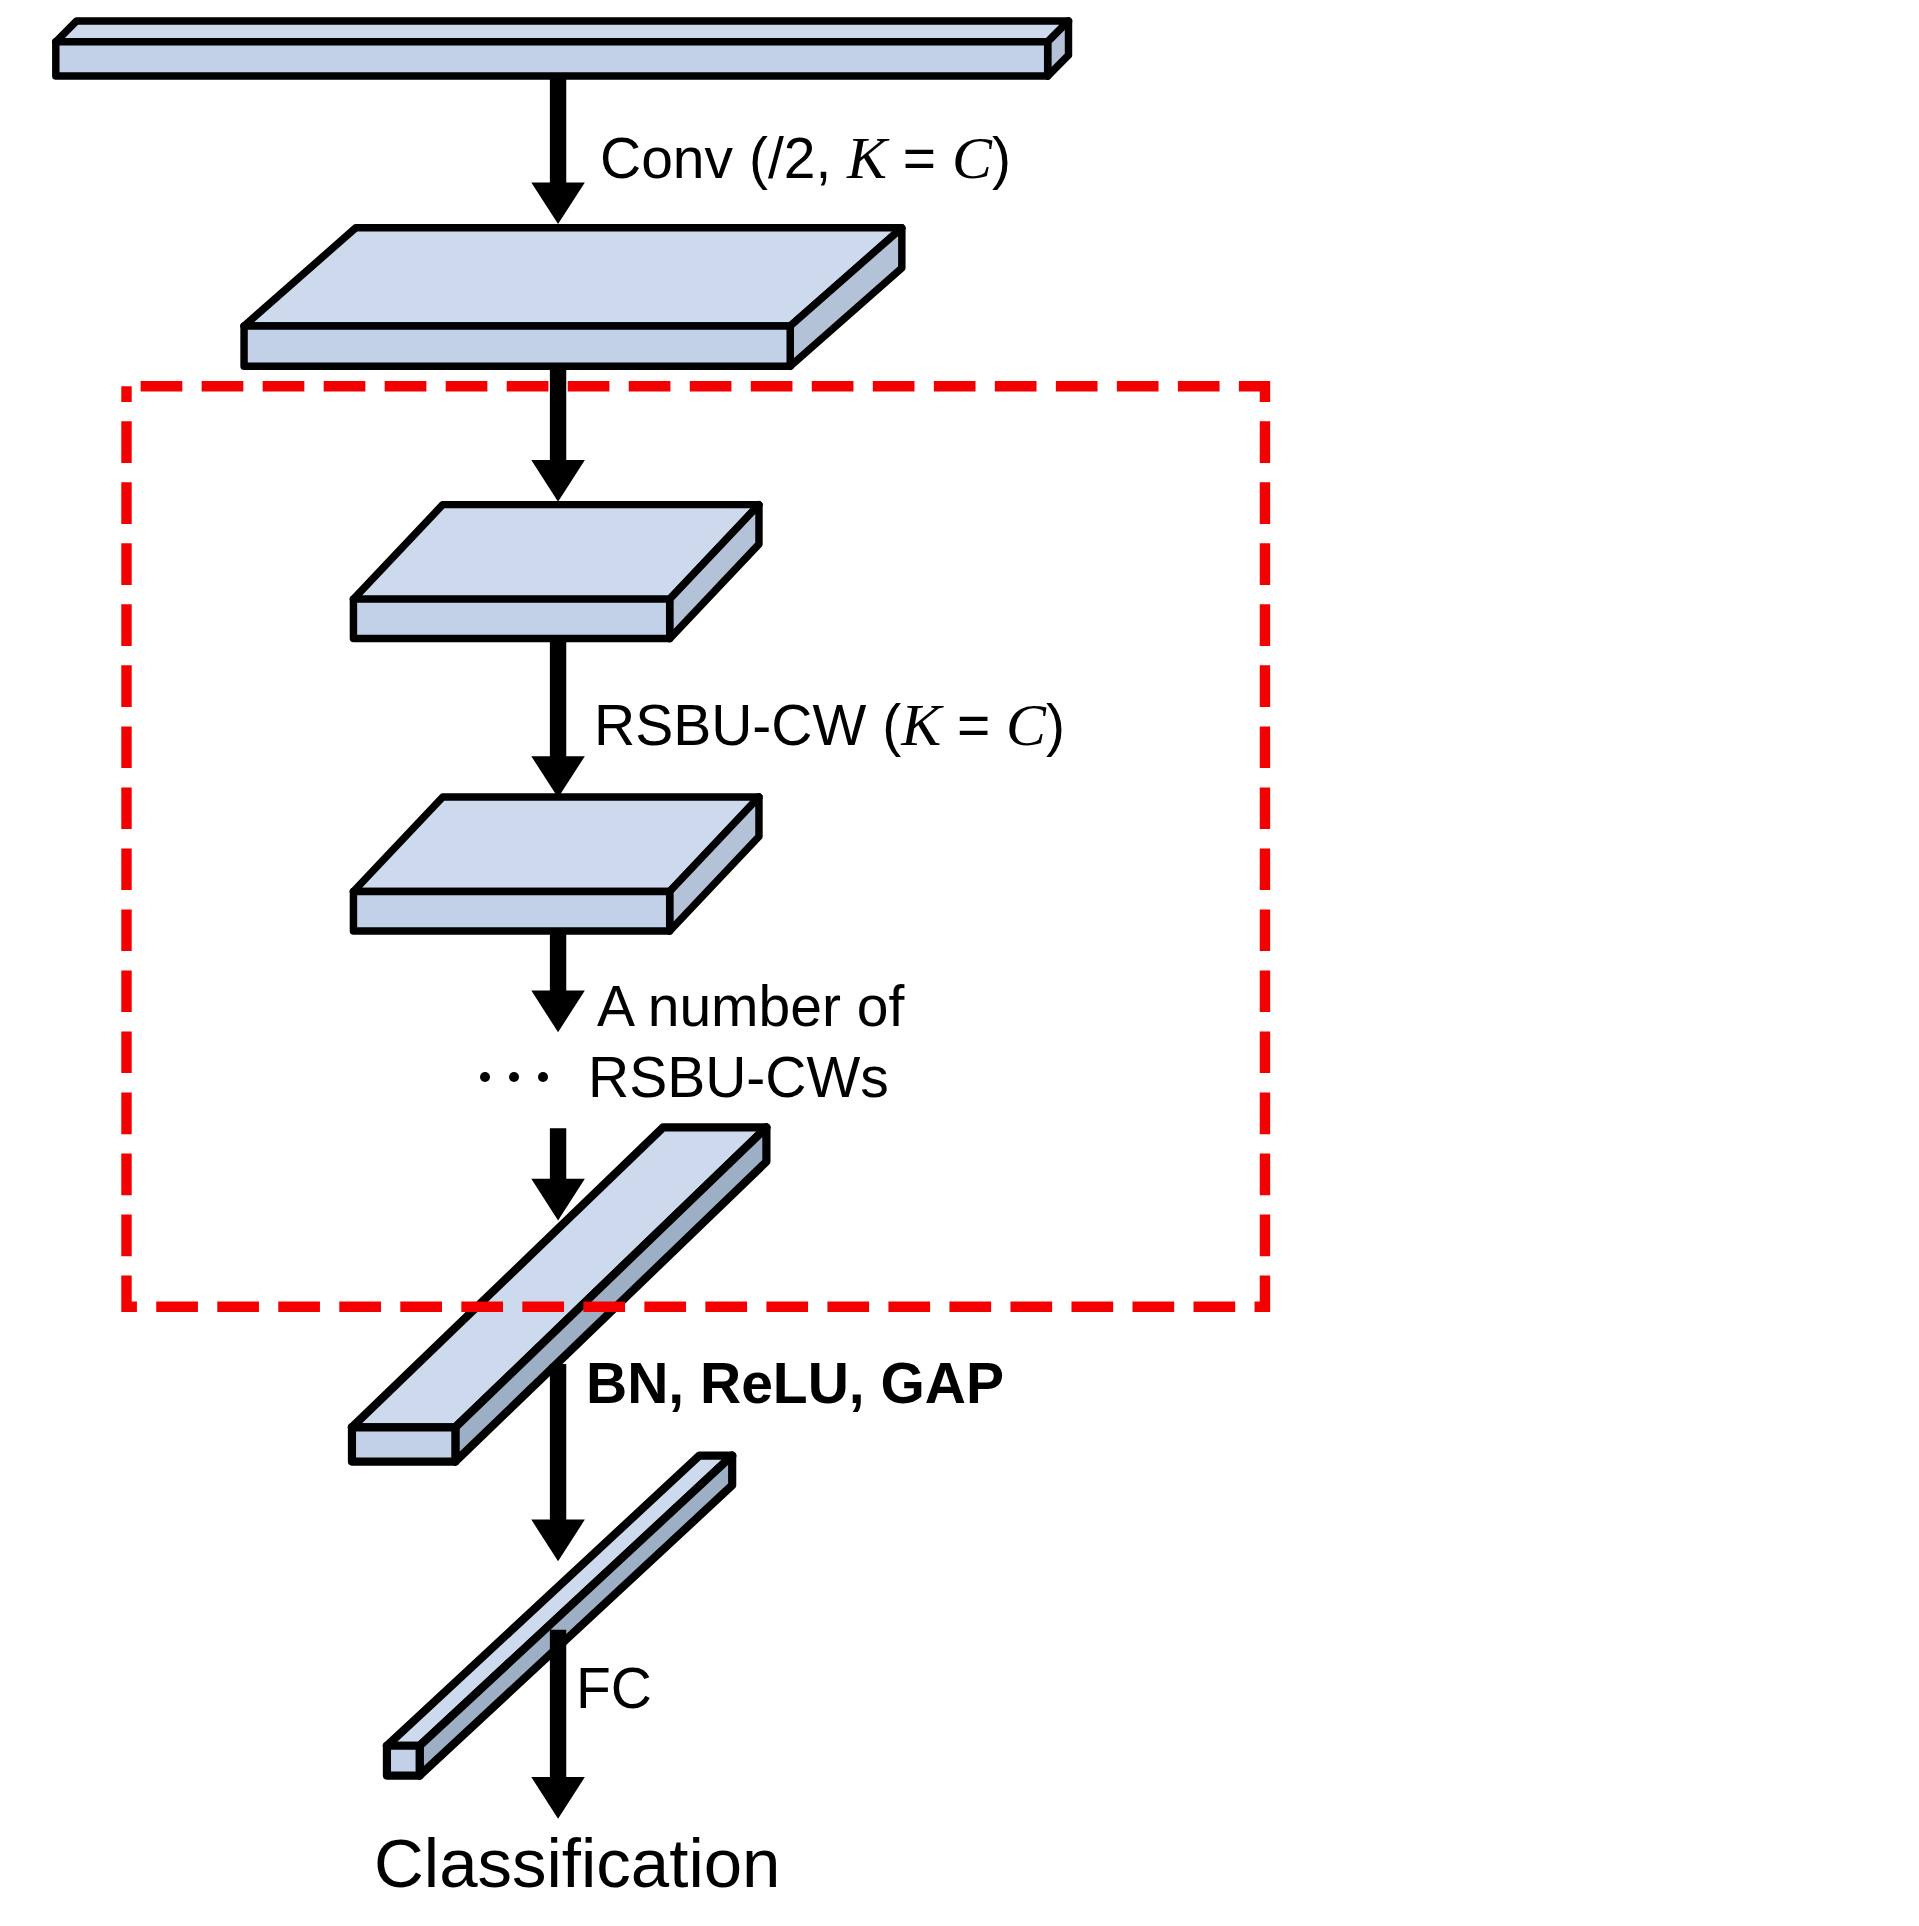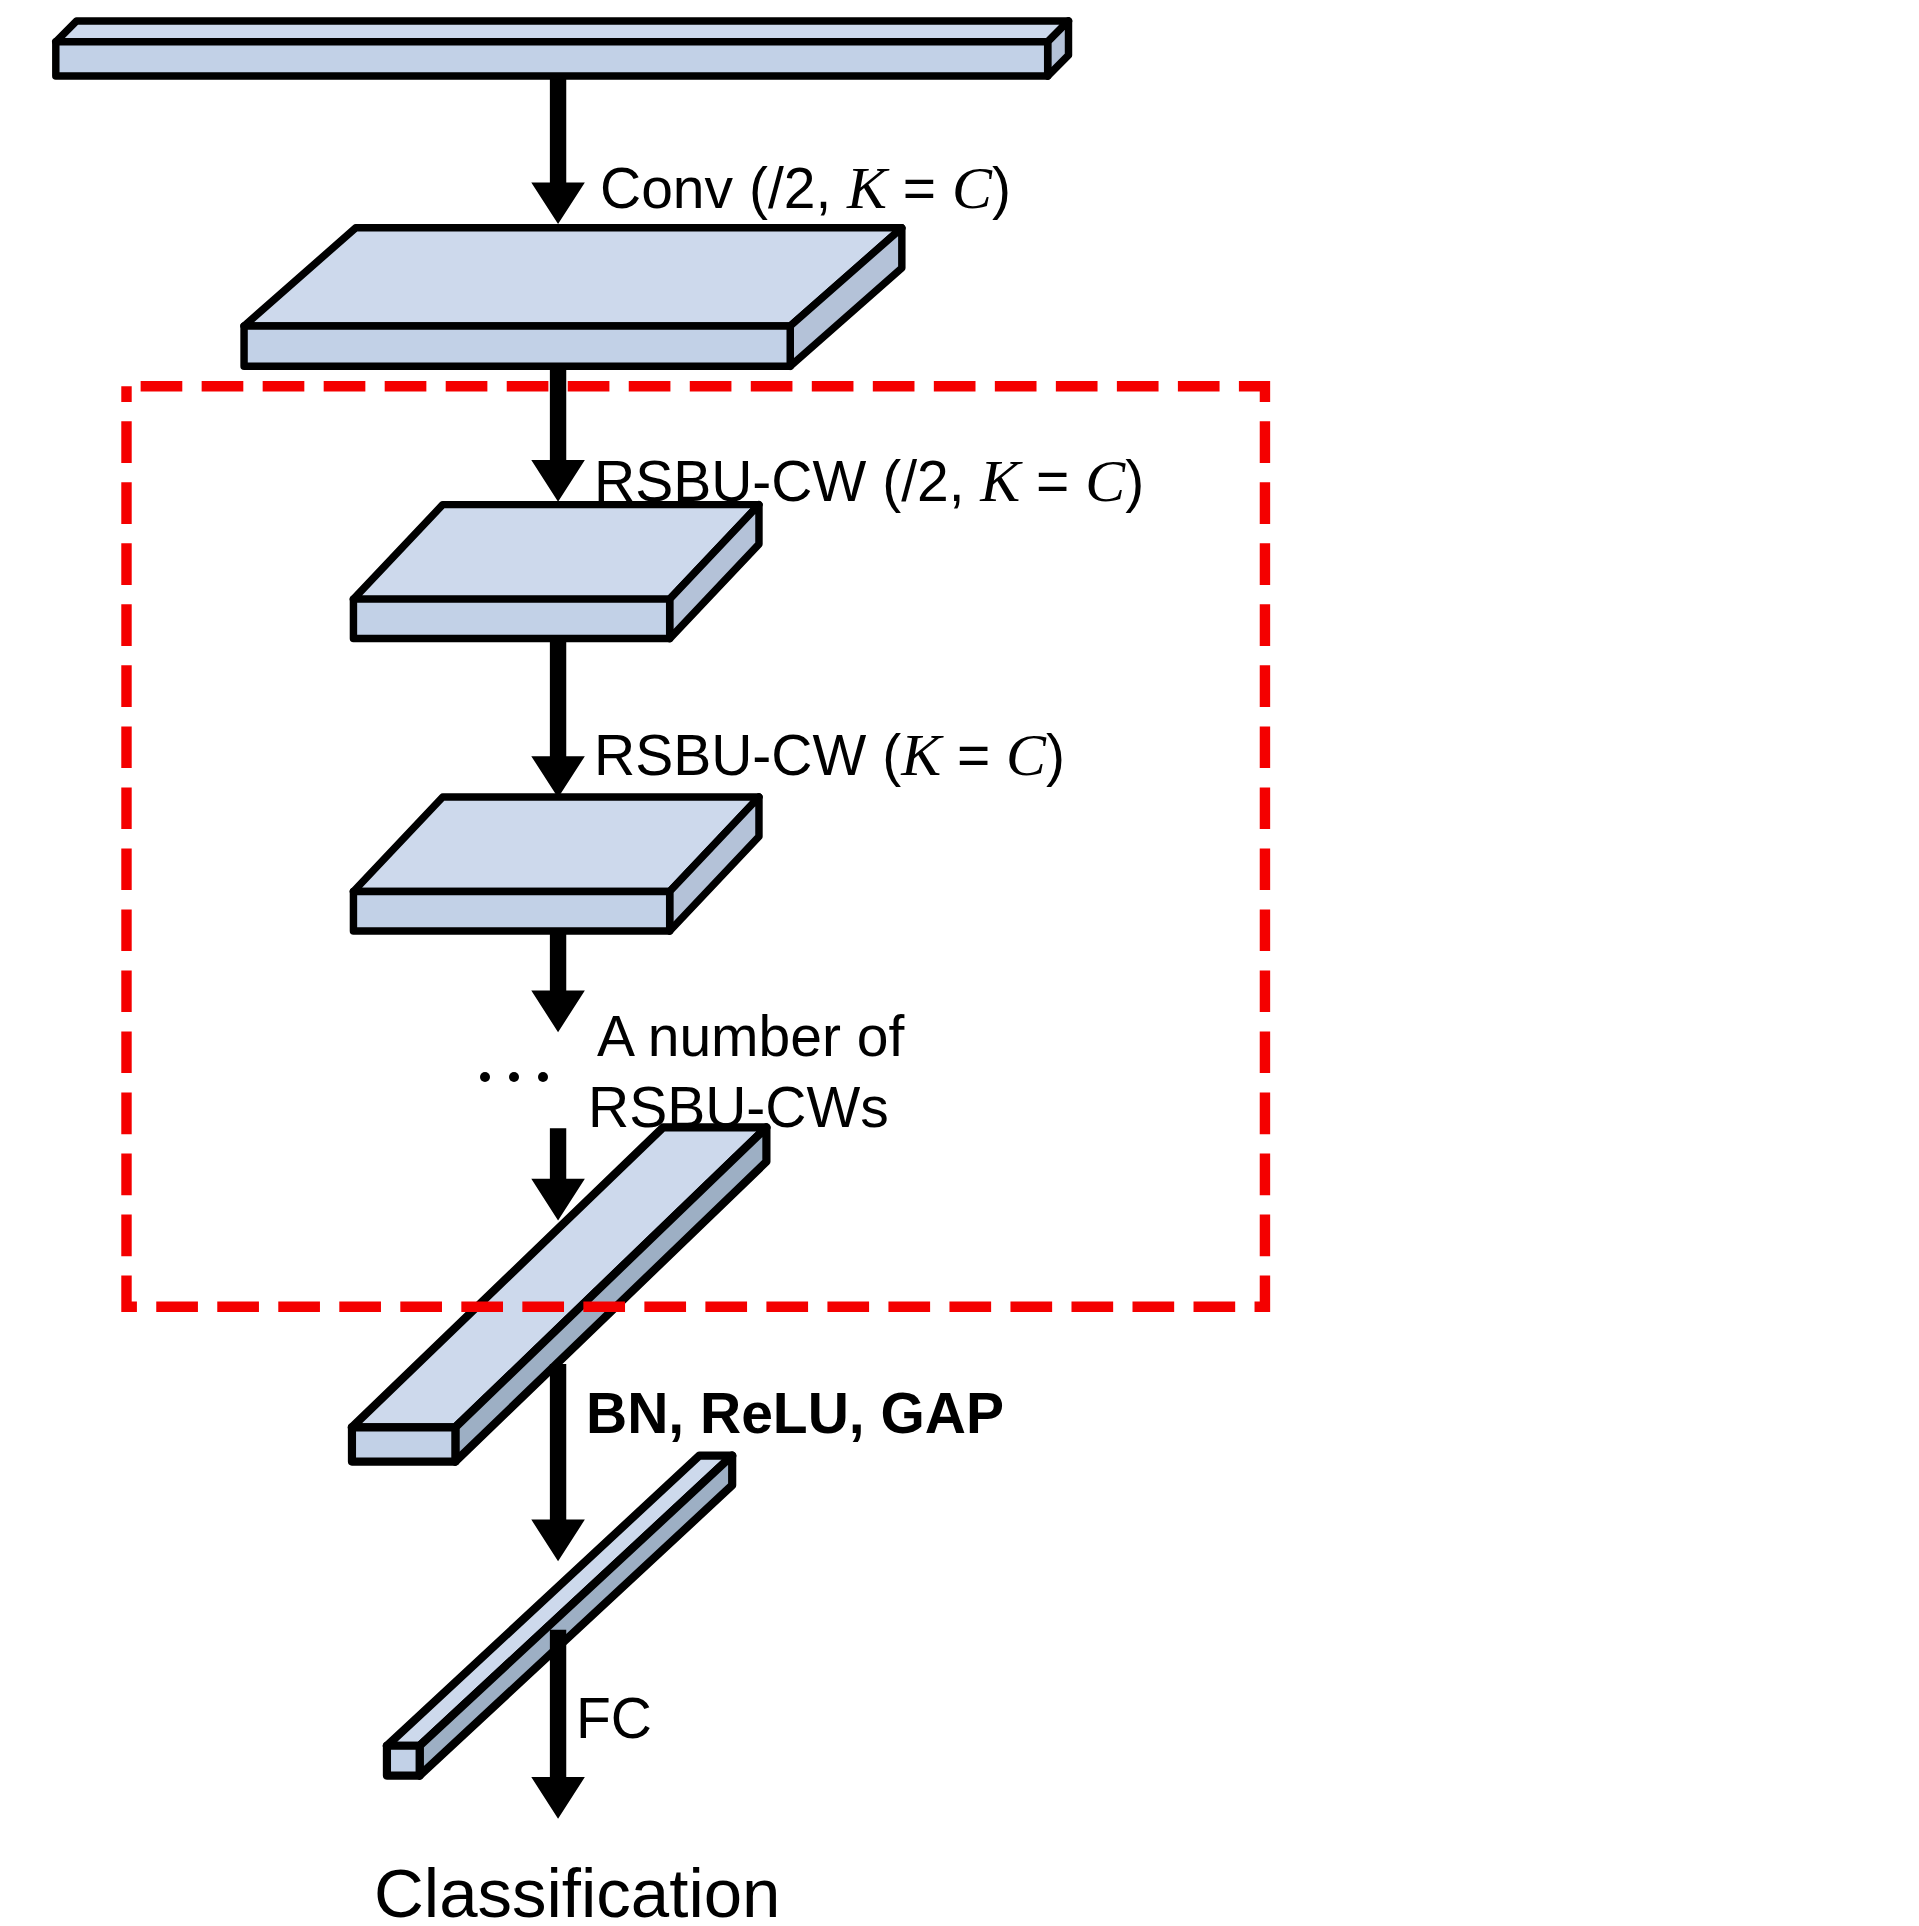--- a/index.html
+++ b/index.html
@@ -1,19 +1,19 @@
 <!DOCTYPE html>
 <html style="--face-top: #cdd9ec; --face-front: #c2d1e7; --face-side: #b4c2d8; --bar-side: #9dafc4; --outline: #000000; --accent-red: #f40000; --text-black: #000000;font-size:12px"><head>
 <meta charset="utf-8">
 <style>
   html,body{margin:0;padding:0;background:#ffffff;}
   #canvas{position:relative;width:1919px;height:1926px;background:#ffffff;overflow:hidden;
           font-family:"Liberation Sans", sans-serif;}
   #diagram-svg{position:absolute;left:0;top:0;}
-  .lbl{position:absolute;color:#000;font-size:57px;line-height:63px;white-space:pre;margin-top:30px;}
+  .lbl{position:absolute;color:#000;font-size:57px;line-height:63px;white-space:pre;}
   .lbl .m{font-family:"Liberation Serif", serif;font-style:italic;font-size:1.05em;}
   .small-caps{font-size:69px;}
   .dots{position:absolute;display:flex;gap:18.6px;align-items:center;}
   .dots .dot{width:10.4px;height:10.4px;border-radius:50%;background:#000;display:inline-block;}
   .red-note{position:absolute;left:1304px;top:634px;color:var(--accent-red,#f40000);
             font-size:67px;font-weight:bold;line-height:77px;white-space:pre;
             letter-spacing:-0.7px;}
 </style>
 </head>
 <body>
@@ -70,21 +70,20 @@
       <polygon points="520,2346 564,2346 564,2386 520,2386" style="fill:var(--face-front)"></polygon>
     </g>
 
     <path d="M739 2190 H761 V2388 H786 L750 2444 L714 2388 H739 Z" fill="#000"></path>
 
     <rect x="170" y="519" width="1530" height="1237" fill="none" style="stroke:var(--accent-red);" stroke-width="14" stroke-dasharray="56 26" stroke-dashoffset="63"></rect>
   </svg>
 
   <div class="lbl" style="left:600px;top:127px;"><span>Conv (/2, </span><span class="m">K</span><span> = </span><span class="m">C</span><span>)</span></div>
 
-  <div class="lbl" style="left:594px;top:420px;"><span>RSBU-CW (/2, </span><span class="m">K</span><span> = </span><span class="m">C</span><span>)</span></div>
 
   <div class="lbl" style="left:594px;top:694px;"><span>RSBU-CW (</span><span class="m">K</span><span> = </span><span class="m">C</span><span>)</span></div>
 
   <div class="lbl" style="left:597px;top:975px;">A number of</div>
 
   <div class="dots" style="left:480px;top:1072px;">
     <span class="dot"></span>
     <span class="dot"></span>
     <span class="dot"></span>
   </div>

